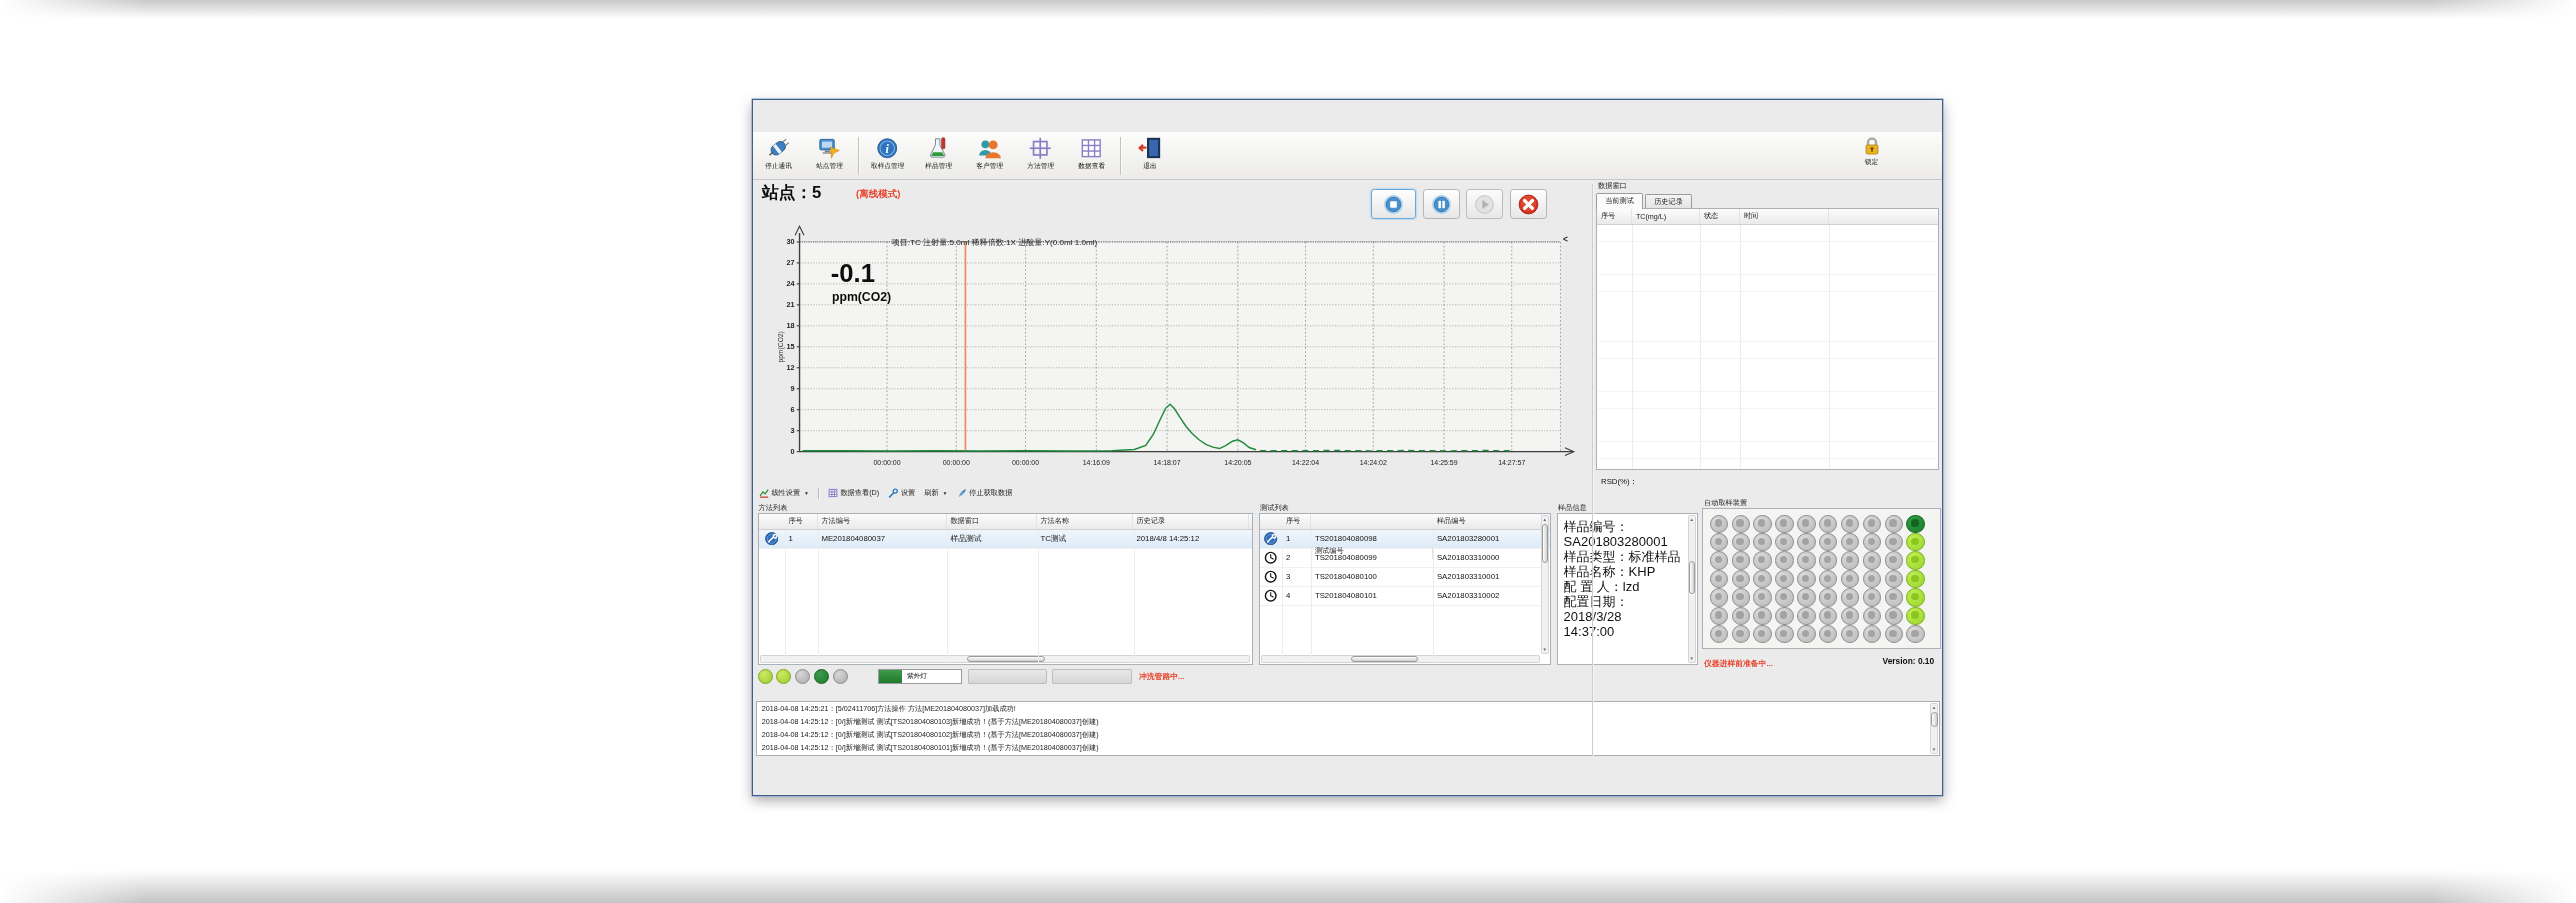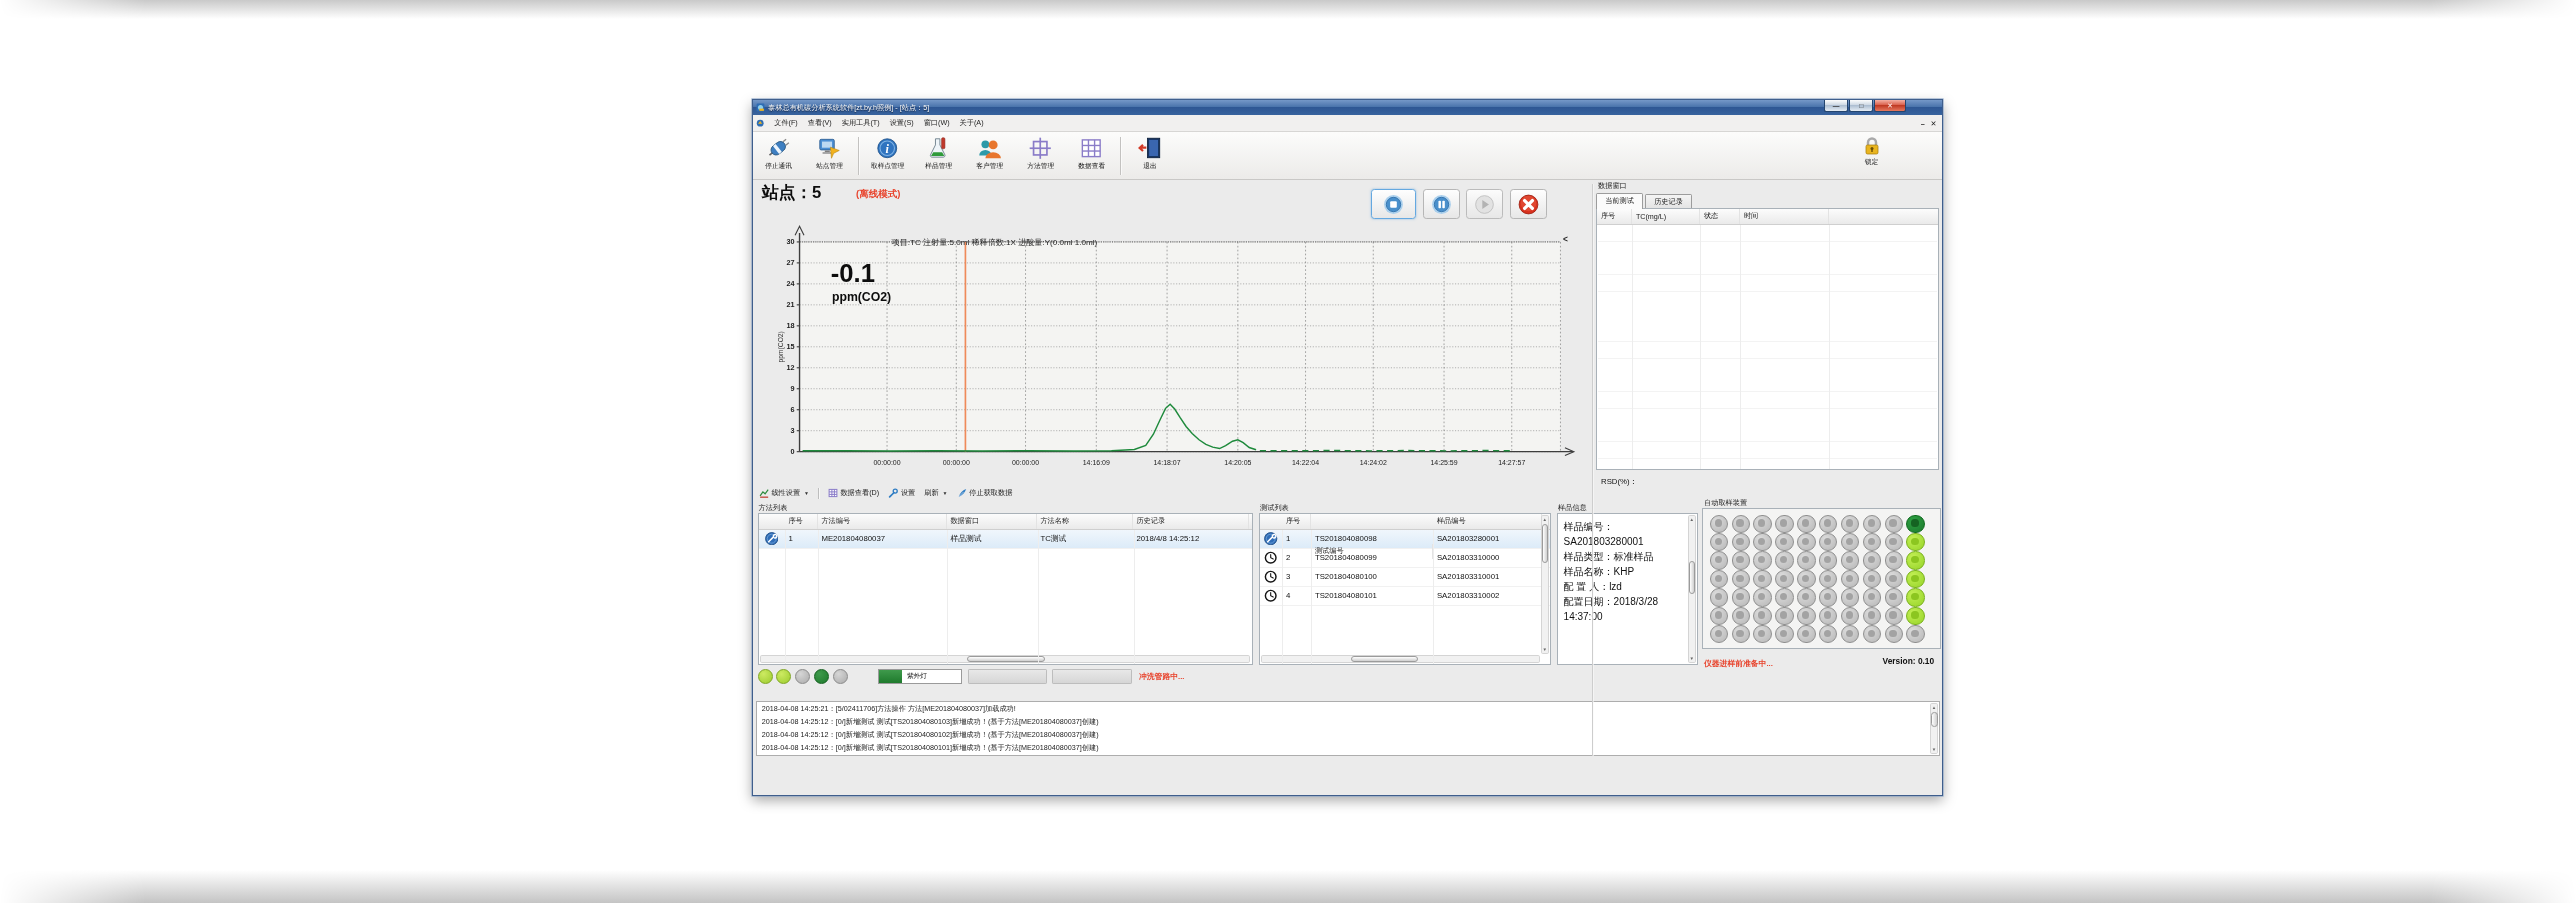--- a/index.html
+++ b/index.html
@@ -91,21 +91,21 @@
   .rowlines { position:absolute; left:0.6px; right:0.6px; top:15.6px; bottom:0.6px;
     background:repeating-linear-gradient(180deg, transparent 0 16px, #f3f3f3 16px 16.7px); }
 
   
   .tab { position:absolute; height:14px; border:0.6px solid #9c9c9c; border-bottom:none; border-radius:1.7px 1.7px 0 0;
     background:linear-gradient(#f4f4f4,#e4e4e4); font-size:7.2px; display:flex; align-items:center; justify-content:center; color:#222; }
   .tab.active { background:#fbfbfb; height:15.6px; z-index:3; }
   .rsd { position:absolute; left:848px; top:376px; font-size:7.8px; color:#111; }
 
   
-  .si-lines { position:absolute; left:5.6px; top:4.5px; right:13.4px; font-size:10px; line-height:15px; color:#111; }
+  .si-lines { position:absolute; left:5.6px; top:4.5px; right:13.4px; font-size:13px; line-height:15px; color:#111; }
 
   
   .sampler-box { background:#f4f4f3; }
   .sgrid { position:absolute; left:6.7px; top:5.6px; right:14.5px; bottom:5.6px; display:grid;
     grid-template-columns:repeat(10,19px); grid-template-rows:repeat(7,18.4px); justify-content:space-between; align-content:space-between; }
   .vial { width:18.4px; height:18.4px; border-radius:50%; border:1.7px solid #8f8f8f;
     background:radial-gradient(circle at 35% 30%, #dcdcdc, #b6b6b6); position:relative; }
   .vial::after { content:""; position:absolute; left:3.9px; top:3.9px; width:7.2px; height:7.2px; border-radius:50%; background:#a3a3a3; }
   .vial.dark { border-color:#0f6b1e; background:radial-gradient(circle at 35% 30%, #2ea043, #1b7a2c); }
   .vial.dark::after { background:#156322; }
@@ -141,56 +141,21 @@
 </style>
 </head>
 <body>
 
 <div class="page">
   <div class="band-top"></div>
   <div class="band-bottom"></div>
 
   <div class="window">
 
-    <div class="titlebar">
-      <span class="appicon">
-        <svg viewBox="0 0 16 16">
-            <rect x="1" y="1" width="14" height="14" rx="2" fill="#2e6db4"></rect>
-            <circle cx="8" cy="8" r="4.5" fill="#8fd0f0"></circle>
-            <rect x="6" y="10" width="8" height="4" fill="#f0b41e"></rect>
-          </svg>
-      </span>
-      <span class="ttl">泰林总有机碳分析系统软件[zt.by.h照例] - [站点：5]</span>
-      <div class="winbtns">
-        <div class="winbtn">—</div>
-        <div class="winbtn">□</div>
-        <div class="winbtn close">✕</div>
-      </div>
-    </div>
-
-    <div class="menubar">
-      <span class="childicon">
-        <svg viewBox="0 0 16 16">
-            <circle cx="8" cy="8" r="6.5" fill="#2e6db4"></circle>
-            <path d="M4 9 L8 4 L12 9 Z" fill="#f0b41e"></path>
-          </svg>
-      </span>
-      <span id="menu-items" style="display:flex;">
-          <span class="menu-item">文件(F)</span>
-          <span class="menu-item">查看(V)</span>
-          <span class="menu-item">实用工具(T)</span>
-          <span class="menu-item">设置(S)</span>
-          <span class="menu-item">窗口(W)</span>
-          <span class="menu-item">关于(A)</span>
-        </span>
-      <span class="mdi-ctrls">
-        <span>–</span>
-        <span>✕</span>
-      </span>
-    </div>
+
 
     <div class="toolbar" id="main-toolbar">
         <div class="tbtn">
           <svg viewBox="0 0 44 44">
             <g transform="rotate(-38 22 22)">
               <line x1="2" y1="22" x2="12" y2="22" stroke="#666" stroke-width="3"></line>
               <rect x="8" y="13" width="28" height="18" rx="9" fill="#3e7fc1" stroke="#27567f" stroke-width="1.5"></rect>
               <rect x="17" y="13" width="6" height="18" fill="#eef6fd"></rect>
               <line x1="36" y1="18" x2="43" y2="18" stroke="#888" stroke-width="2.5"></line>
               <line x1="36" y1="26" x2="43" y2="26" stroke="#888" stroke-width="2.5"></line>

